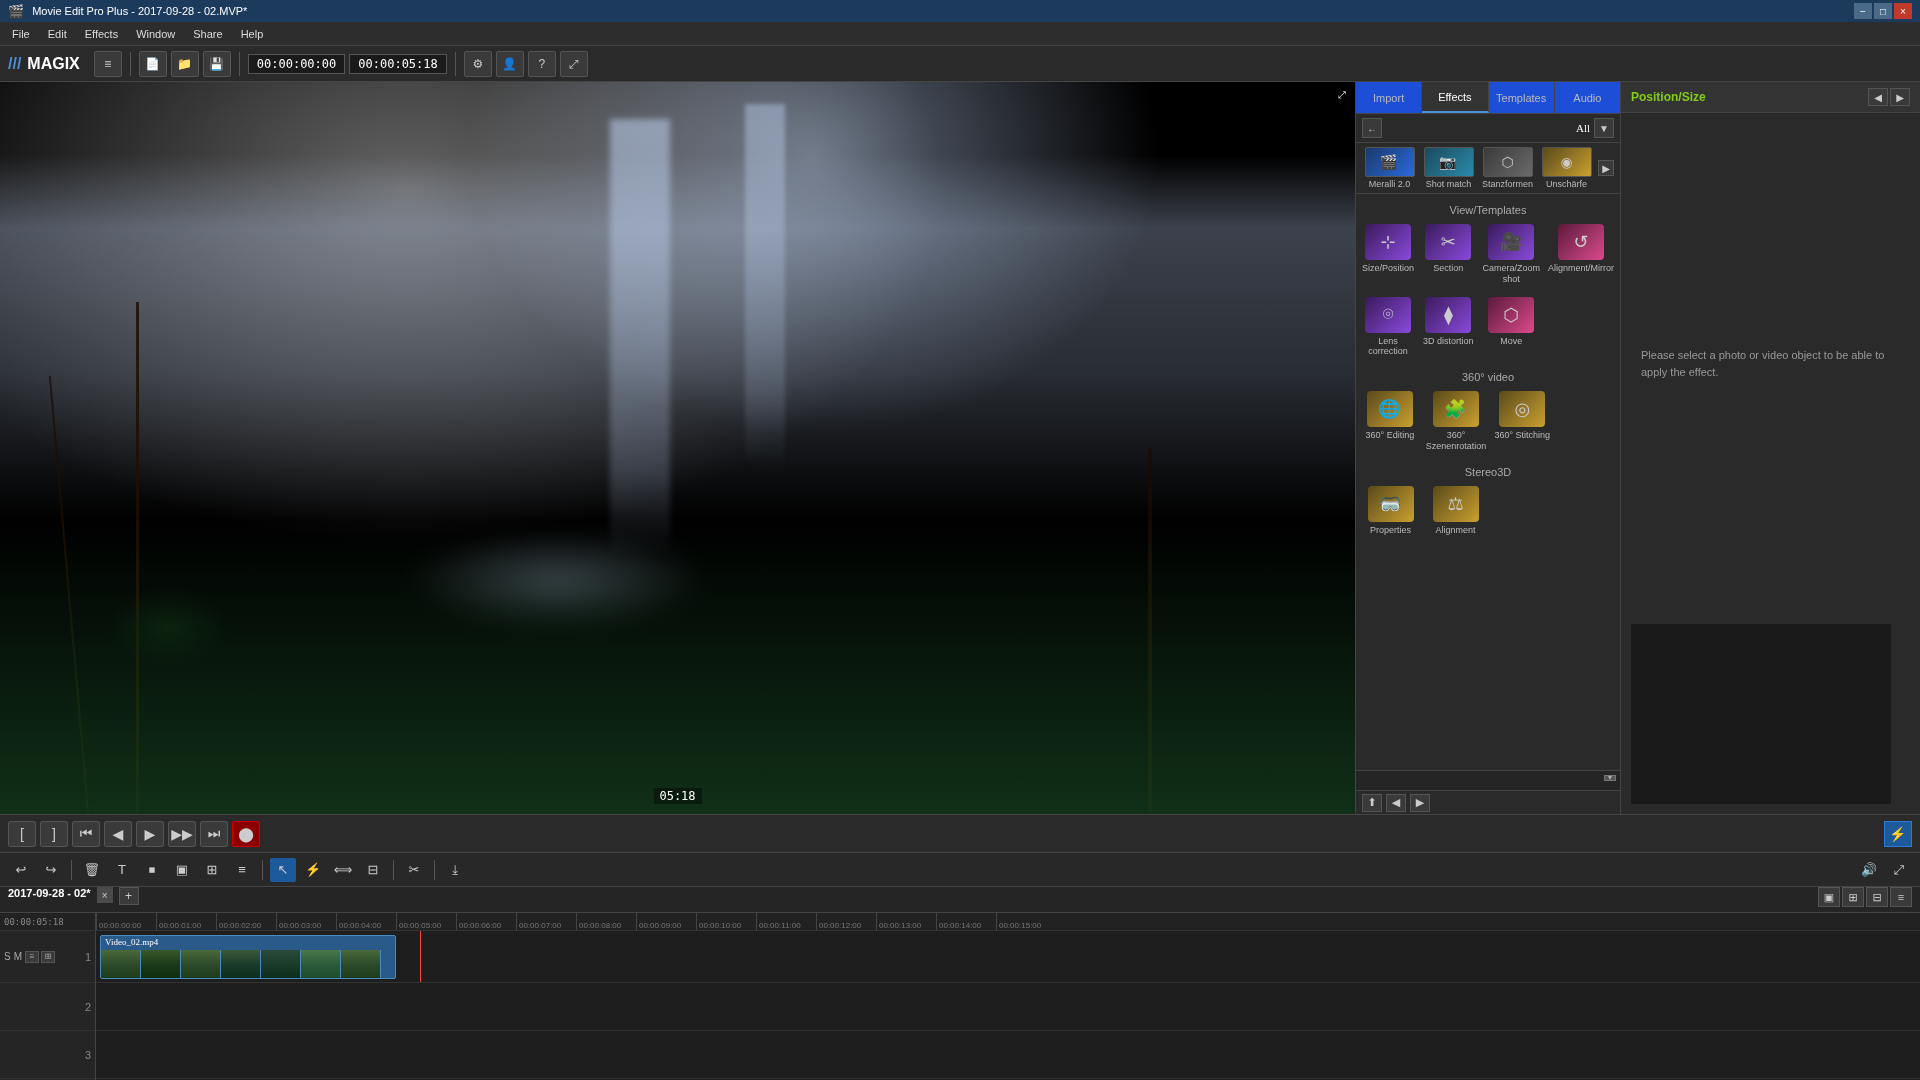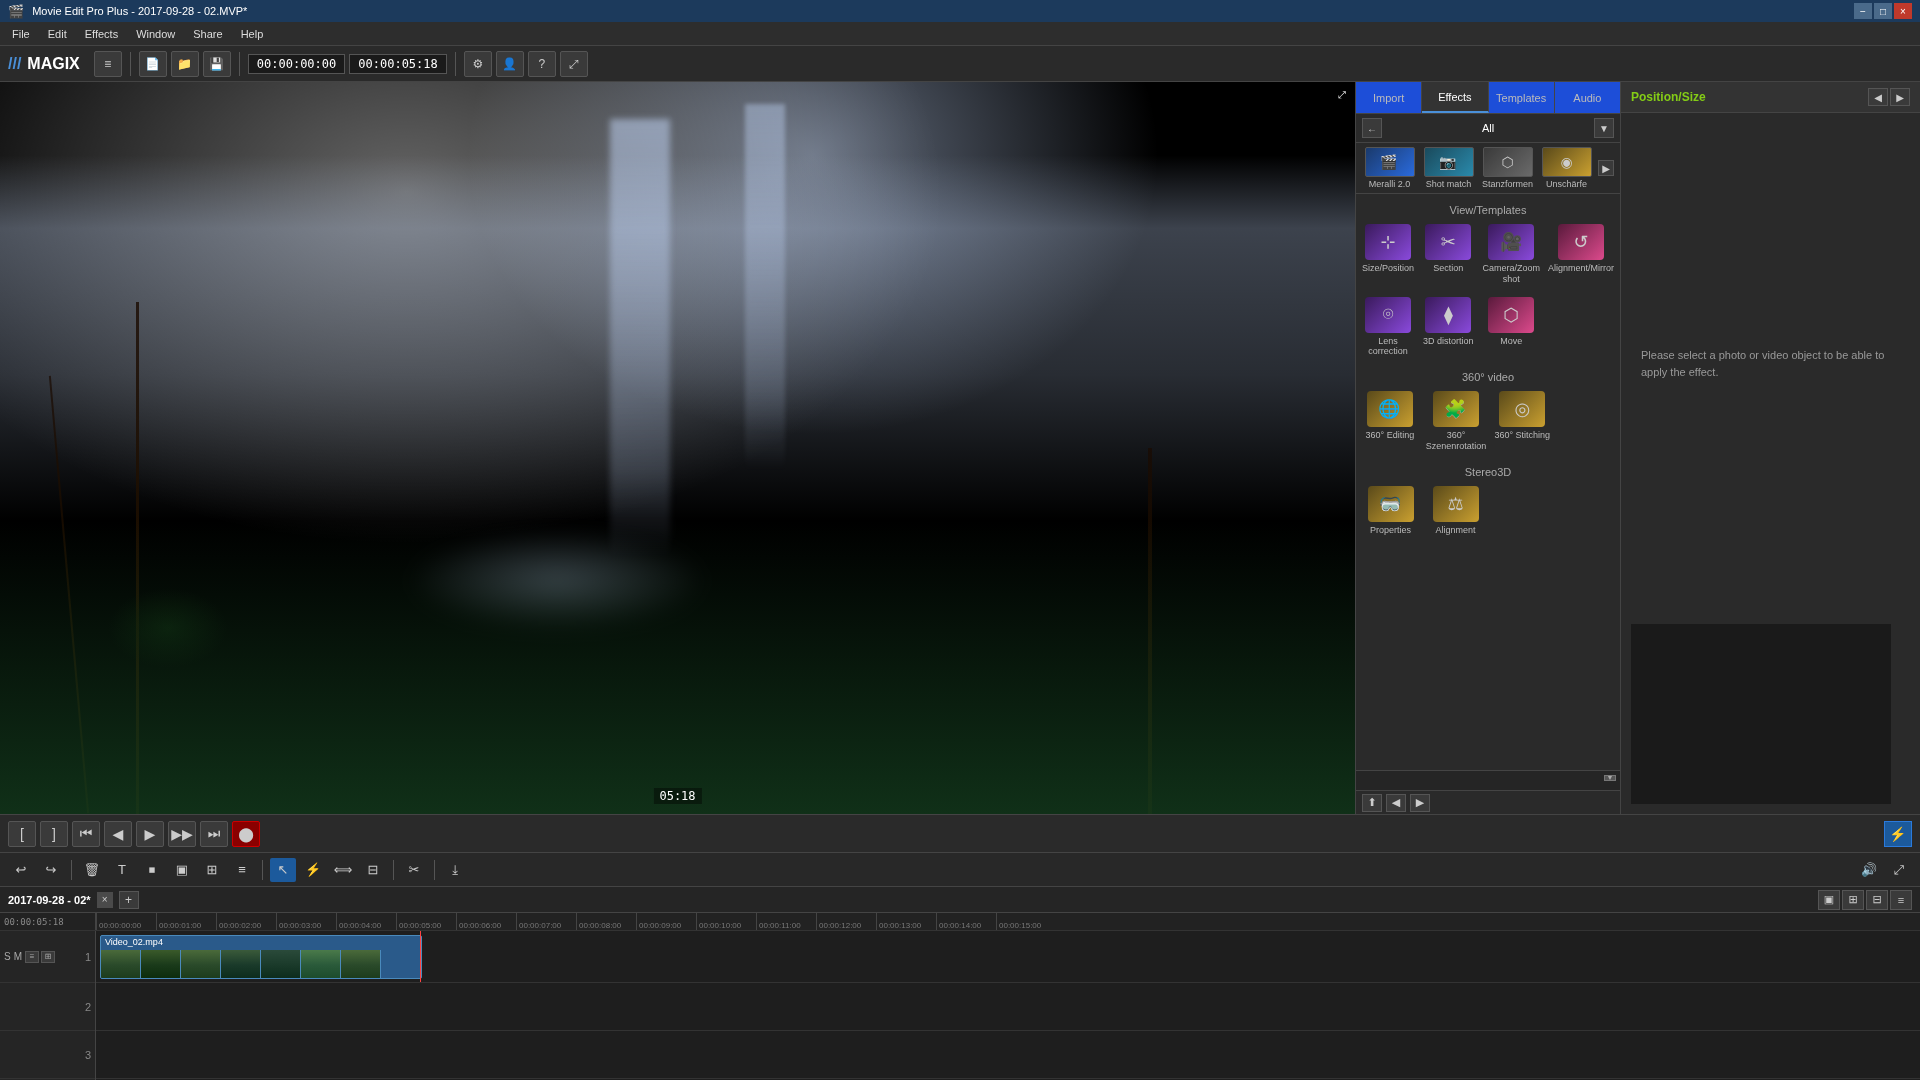--- a/index.html
+++ b/index.html
@@ -159,23 +159,24 @@
       width: 20px; height: 20px;
       background: #3a3a3a;
       border: 1px solid #555;
       color: #ccc;
       cursor: pointer;
       display: flex; align-items: center; justify-content: center;
       font-size: 10px;
     }
     .effects-all-label {
       flex: 1;
-      text-align: center;
+      text-align: right;
       font-size: 11px;
       color: #fff;
+      font-family: Liberation Serif, serif;
     }
     .effects-dropdown-btn {
       width: 20px; height: 20px;
       background: #3a3a3a;
       border: 1px solid #555;
       color: #ccc;
       cursor: pointer;
       display: flex; align-items: center; justify-content: center;
       font-size: 10px;
     }
@@ -381,21 +382,21 @@
       background: #1e1e1e;
       border-top: 1px solid #444;
       display: flex;
       flex-direction: column;
     }
     #timeline-header-bar {
       height: 26px;
       background: #252525;
       border-bottom: 1px solid #444;
       display: flex;
-      align-items: center;
+      align-items: flex-start;
       padding: 0 8px;
       gap: 6px;
     }
     .timeline-title {
       color: #fff;
       font-size: 11px;
       font-weight: bold;
     }
     .timeline-close-btn {
       width: 16px; height: 16px;
@@ -879,21 +880,21 @@
     </div>
 
     <div id="timeline-content">
 
       <div class="track-row">
 
         <div class="playhead" style="left: 324px;">
           
         </div>
 
-        <div class="video-clip" style="width: 322px;">
+        <div class="video-clip" style="width: 296px; font-family: Liberation Serif, serif;">
           <span class="clip-label">Video_02.mp4</span>
           <div class="clip-thumbnails">
             <div class="clip-thumb">
                 <div class="clip-thumb-inner"></div>
               </div>
             <div class="clip-thumb">
                 <div class="clip-thumb-inner" style="background:linear-gradient(180deg,#3a5a2a 0%,#1a3a1a 50%,#0a2a0a 100%);"></div>
               </div>
             <div class="clip-thumb">
                 <div class="clip-thumb-inner" style="background:linear-gradient(180deg,#4a6a3a 0%,#2a4a2a 50%,#1a3a1a 100%);"></div>

